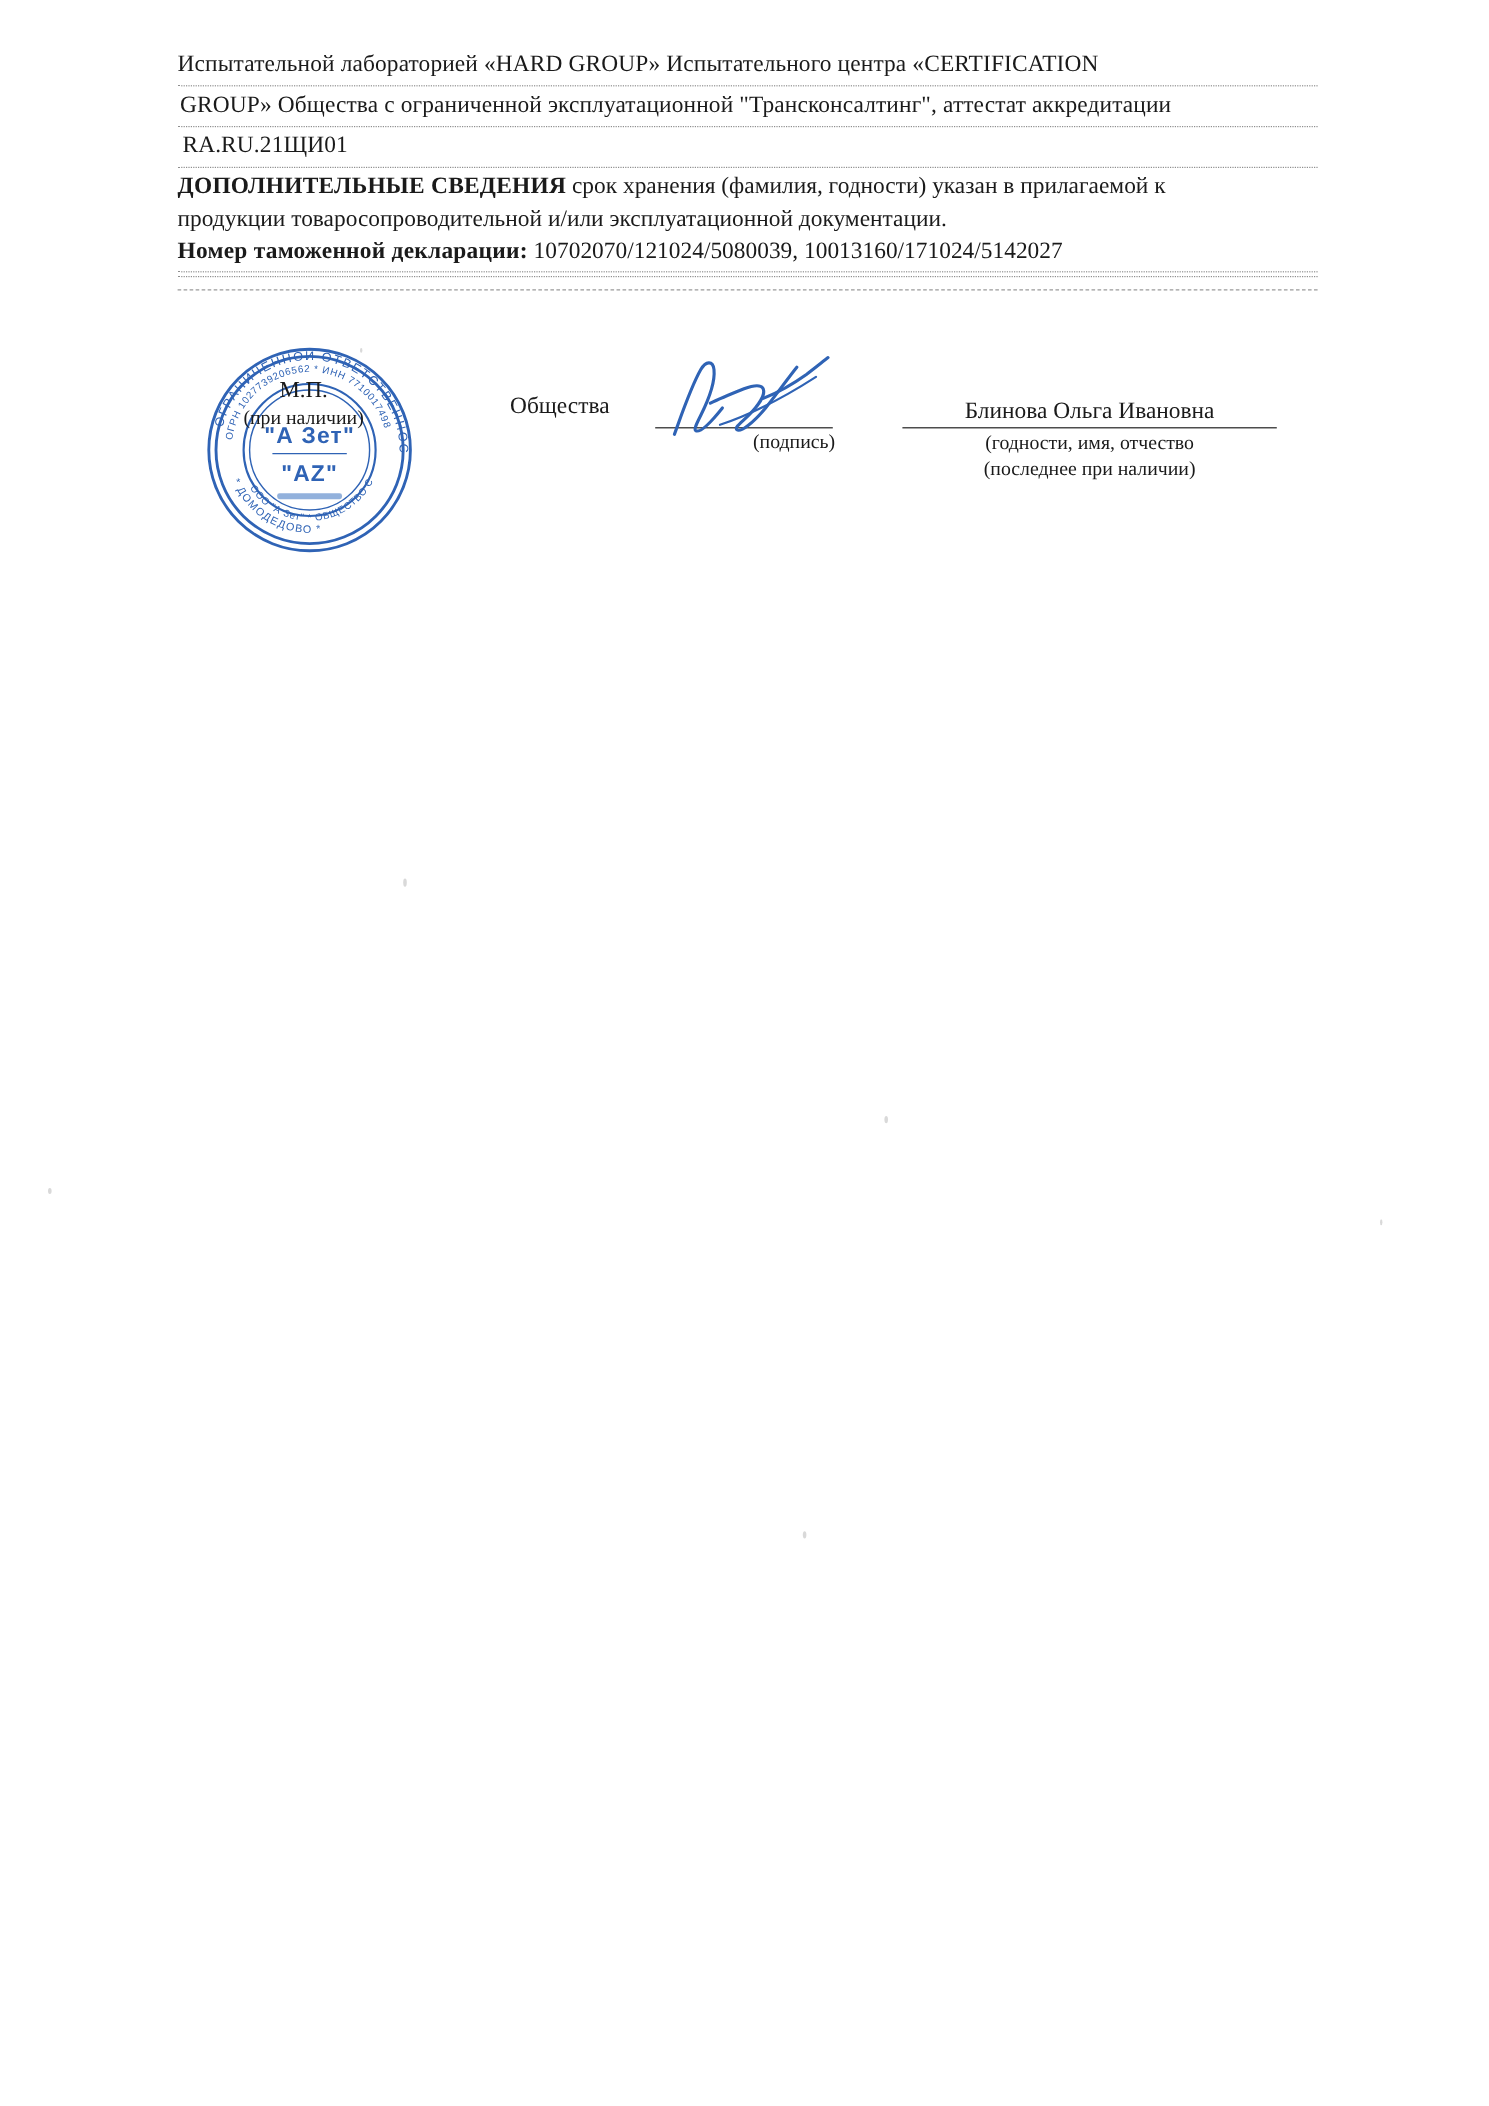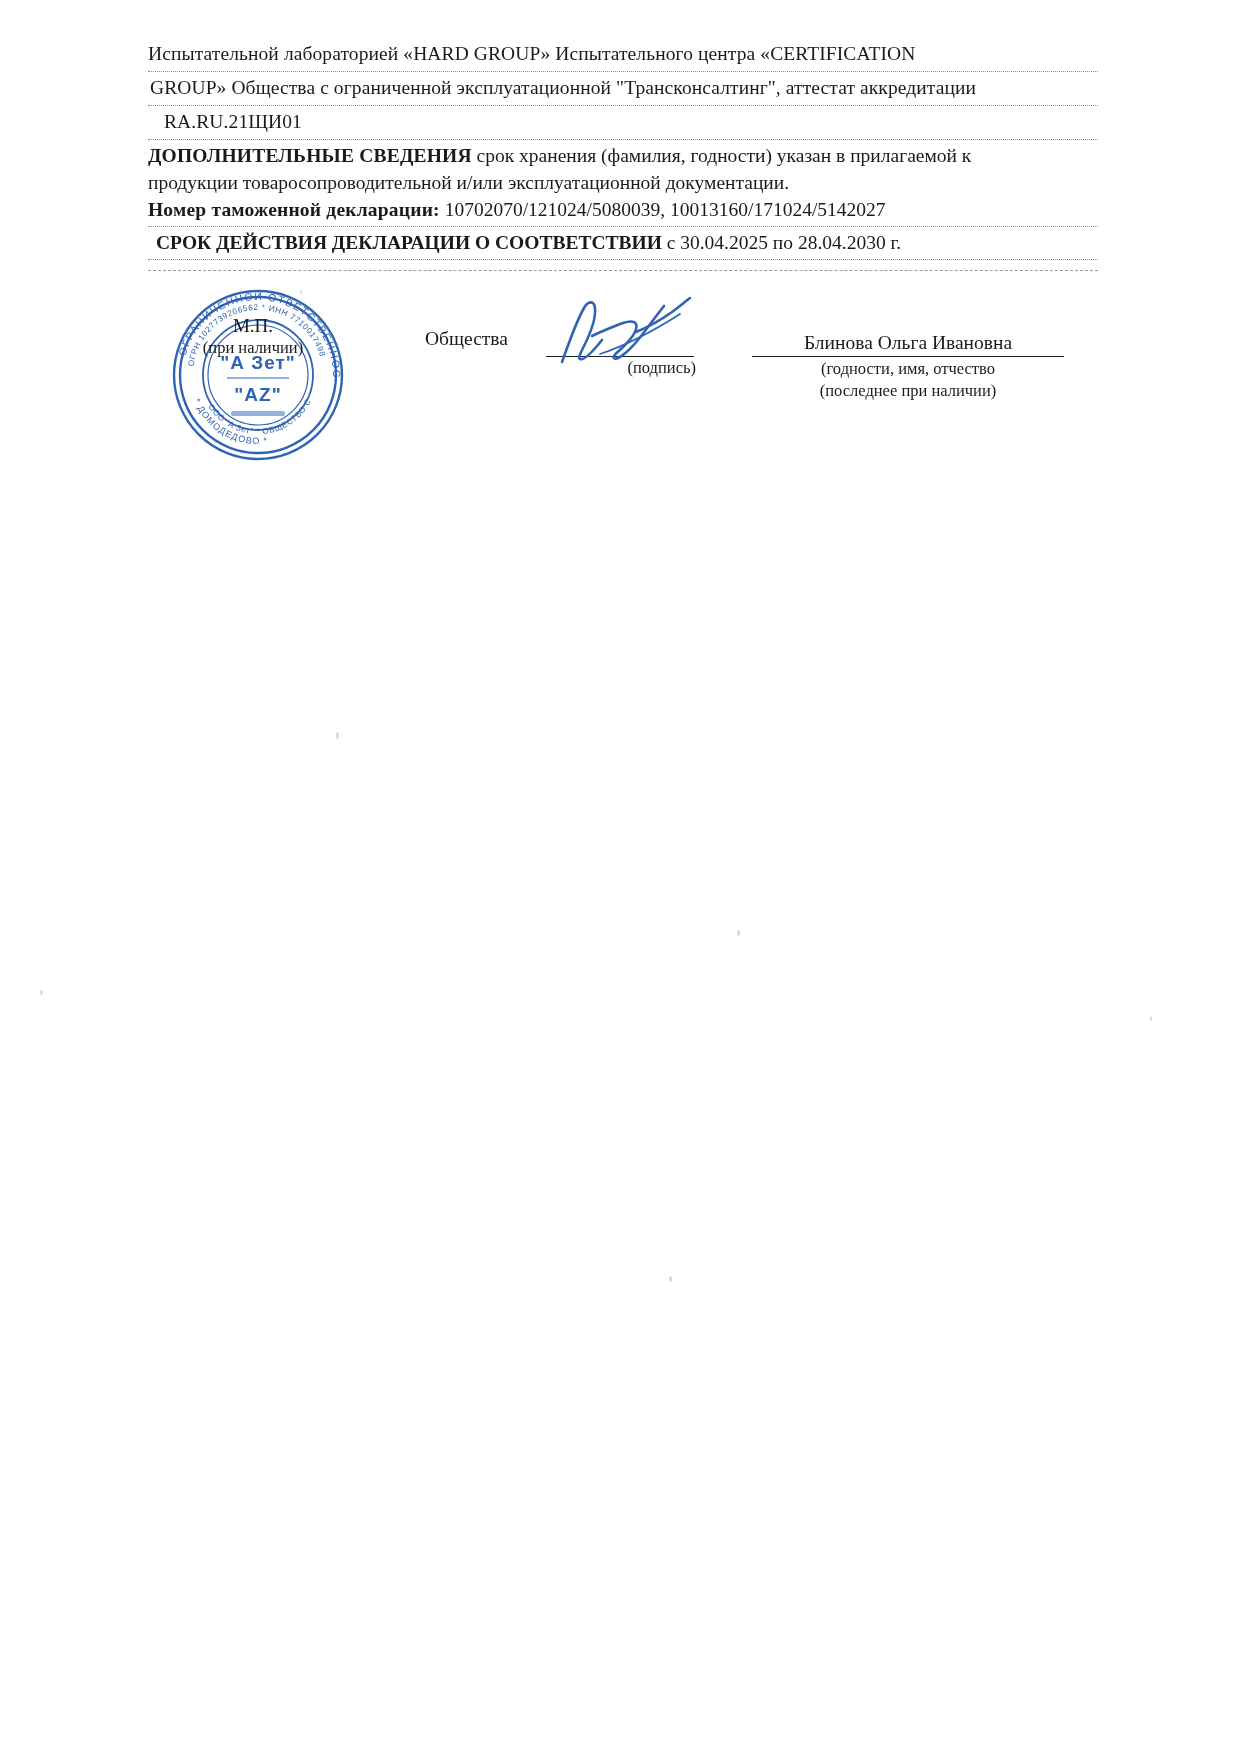--- a/index.html
+++ b/index.html
@@ -33,21 +33,21 @@
   .lab-block {
     font-size: 19.5px;
     line-height: 28px;
     letter-spacing: 0.1px;
   }
   .lab-line {
     white-space: nowrap;
   }
   .lab-line.l1 { padding-left: 0px; }
   .lab-line.l2 { padding-left: 2px; }
-  .lab-line.l3 { padding-left: 4px; margin-left: 12px; }
+  .lab-line.l3 { padding-left: 4px; }
 
   .dotted-sep {
     border-top: 1px dotted #8e8e8e;
     margin-top: 3px;
     margin-bottom: 2px;
     height: 0;
   }
 
   .section {
     font-size: 19.5px;
@@ -201,23 +201,20 @@
         <b>ДОПОЛНИТЕЛЬНЫЕ СВЕДЕНИЯ</b><span class="normal"> срок хранения (фамилия, годности) указан в прилагаемой к</span>
       </div>
       <div class="row-indent">продукции товаросопроводительной и/или эксплуатационной документации.</div>
       <div class="row-indent">
         <b>Номер таможенной декларации:</b><span class="normal"> 10702070/121024/5080039, 10013160/171024/5142027</span>
       </div>
     </div>
 
     <div class="dotted-sep"></div>
 
-    <div class="validity">
-      <b>СРОК ДЕЙСТВИЯ ДЕКЛАРАЦИИ О СООТВЕТСТВИИ</b><span> с 30.04.2025 по 28.04.2030 г.</span>
-    </div>
 
     <div class="dotted-sep"></div>
     <div class="tail-sep"></div>
   </div>
 
   <div class="sig-area">
 
     <svg class="stamp" viewBox="0 0 210 210">
       <defs>
         <path id="arcTop" d="M 30,105 A 75,75 0 0 1 180,105"></path>

